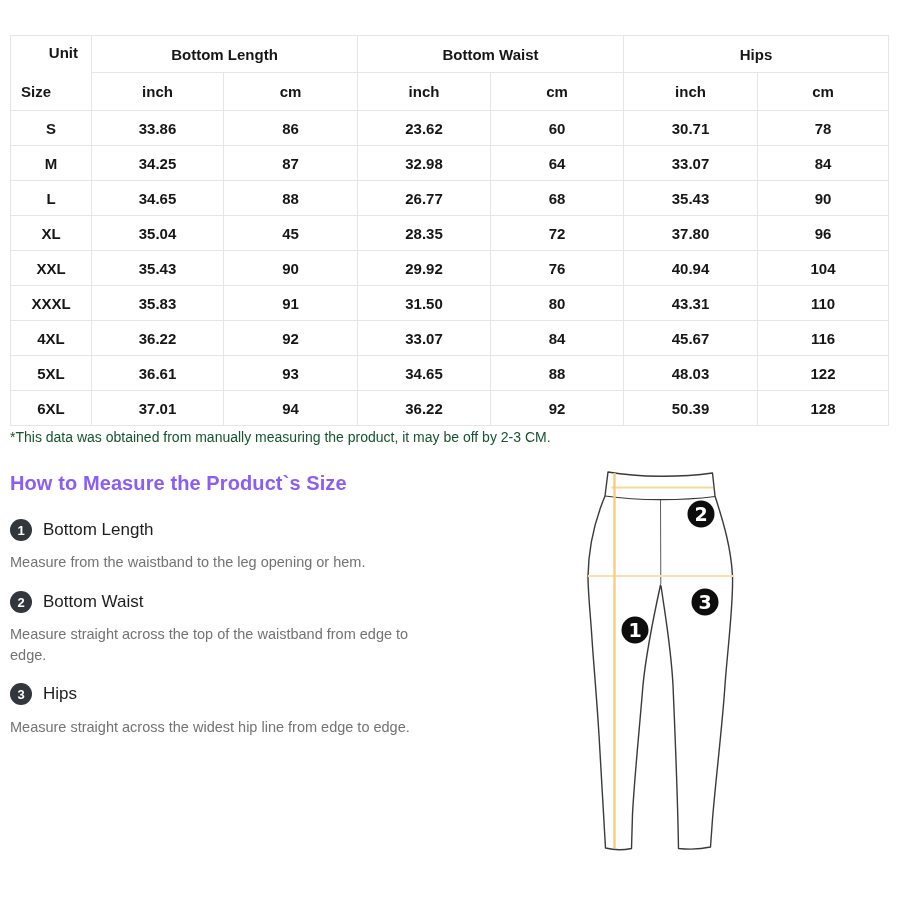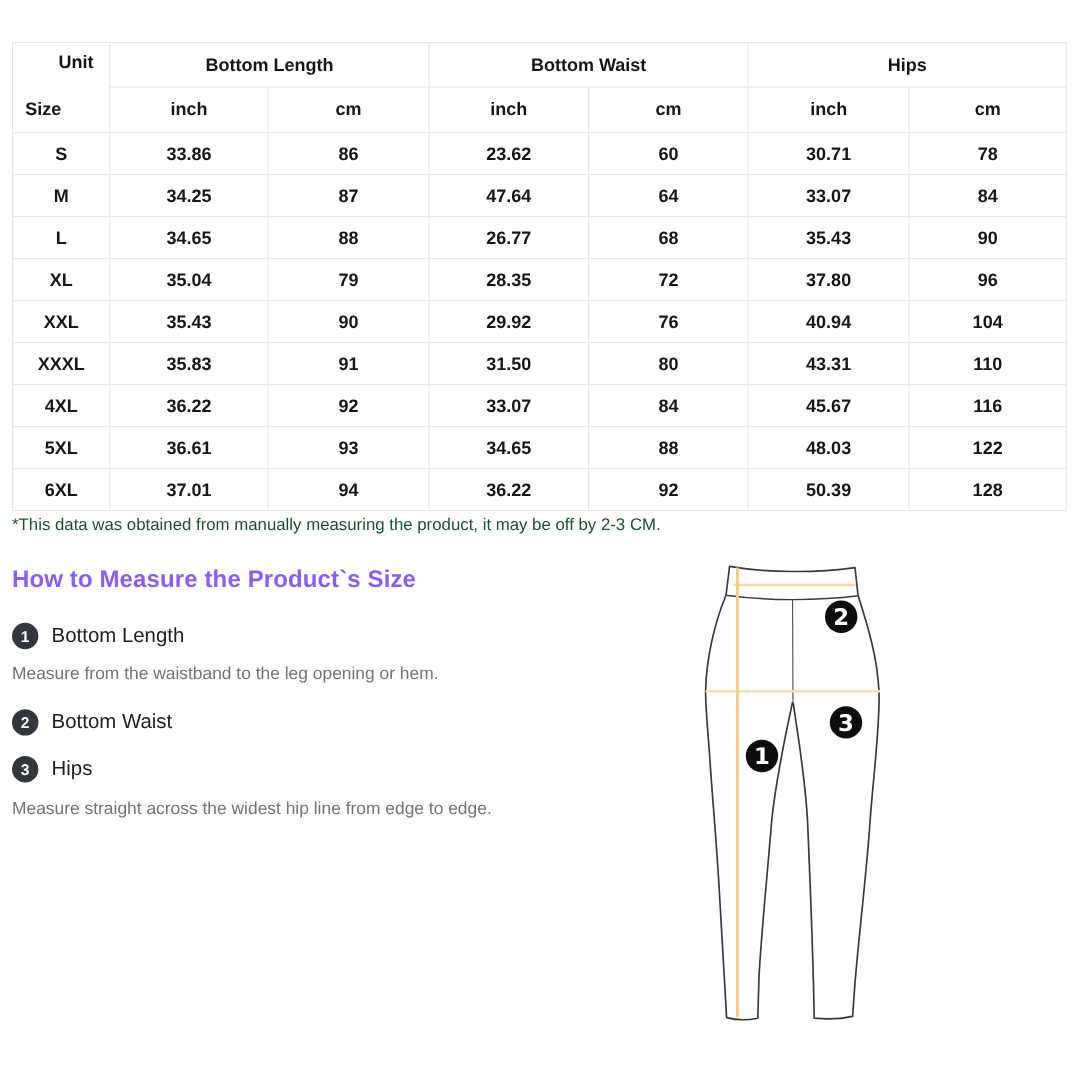--- a/index.html
+++ b/index.html
@@ -82,38 +82,38 @@
         <td>86</td>
         <td>23.62</td>
         <td>60</td>
         <td>30.71</td>
         <td>78</td>
       </tr>
       <tr class="data-row">
         <td>M</td>
         <td>34.25</td>
         <td>87</td>
-        <td>47.64</td>
+        <td>32.98</td>
         <td>64</td>
         <td>33.07</td>
         <td>84</td>
       </tr>
       <tr class="data-row">
         <td>L</td>
         <td>34.65</td>
         <td>88</td>
         <td>26.77</td>
         <td>68</td>
         <td>35.43</td>
         <td>90</td>
       </tr>
       <tr class="data-row">
         <td>XL</td>
         <td>35.04</td>
-        <td>79</td>
+        <td>45</td>
         <td>28.35</td>
         <td>72</td>
         <td>37.80</td>
         <td>96</td>
       </tr>
       <tr class="data-row">
         <td>XXL</td>
         <td>35.43</td>
         <td>90</td>
         <td>29.92</td>
@@ -169,20 +169,21 @@
     <div class="guide-item" style="margin-top:23px;">
       <span class="badge">1</span>
       <span class="guide-item-label">Bottom Length</span>
     </div>
     <div class="guide-desc" style="margin-top:11px;">Measure from the waistband to the leg opening or hem.</div>
 
     <div class="guide-item" style="margin-top:18px;">
       <span class="badge">2</span>
       <span class="guide-item-label">Bottom Waist</span>
     </div>
+    <div class="guide-desc" style="margin-top:11px; width:432px;">Measure straight across the top of the waistband from edge to edge.</div>
 
     <div class="guide-item" style="margin-top:17px;">
       <span class="badge">3</span>
       <span class="guide-item-label">Hips</span>
     </div>
     <div class="guide-desc" style="margin-top:12px;">Measure straight across the widest hip line from edge to edge.</div>
   </div>
 
   <svg class="diagram" viewBox="0 0 200 412" xmlns="http://www.w3.org/2000/svg">
 

